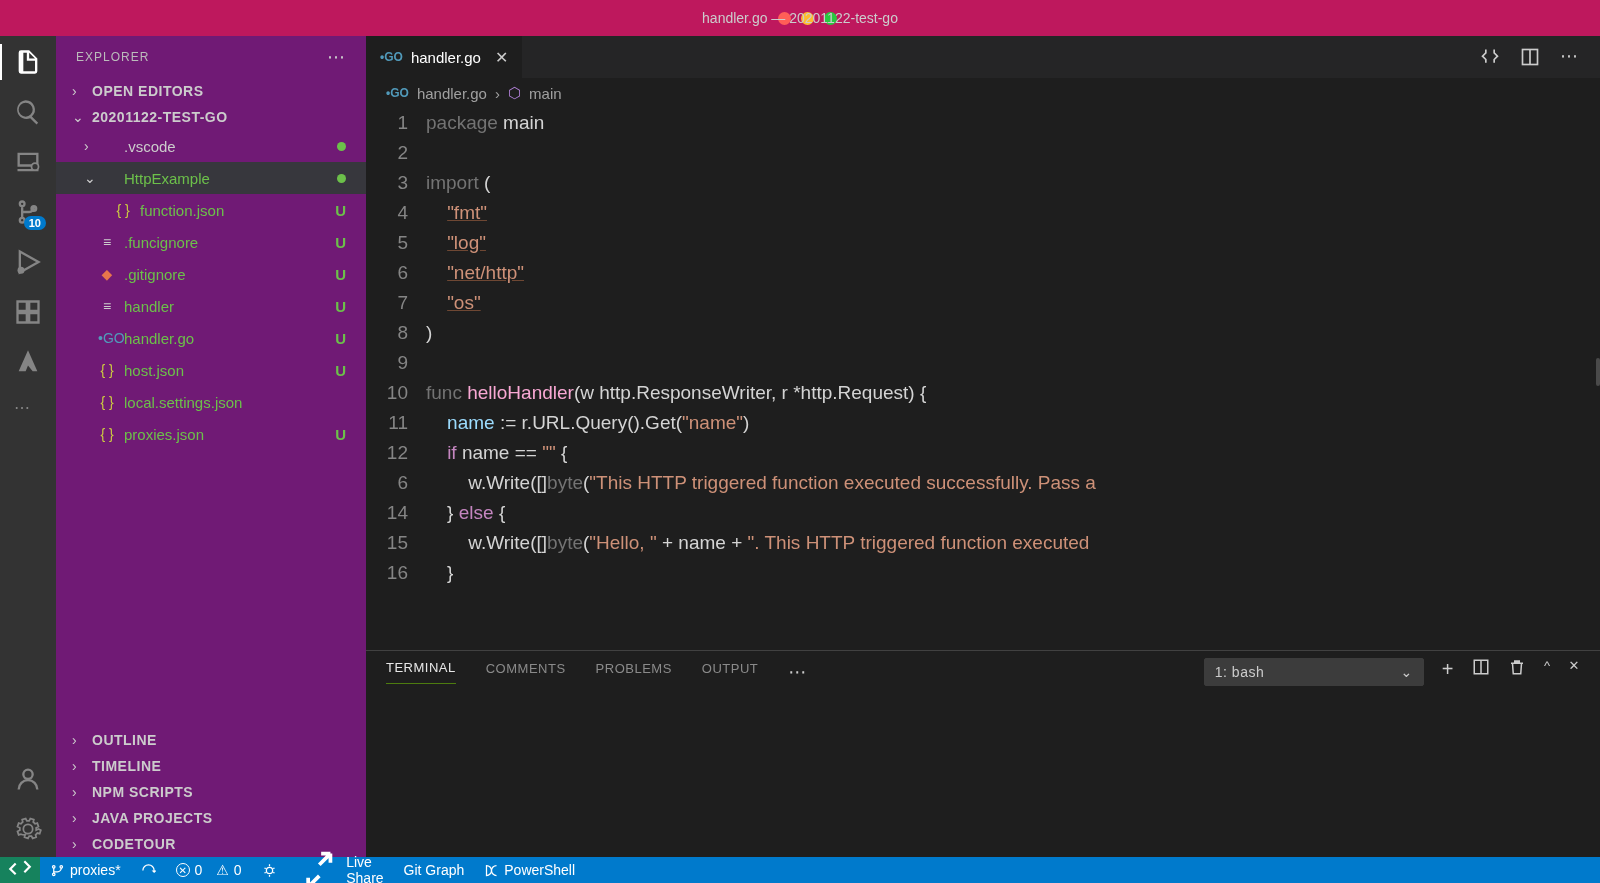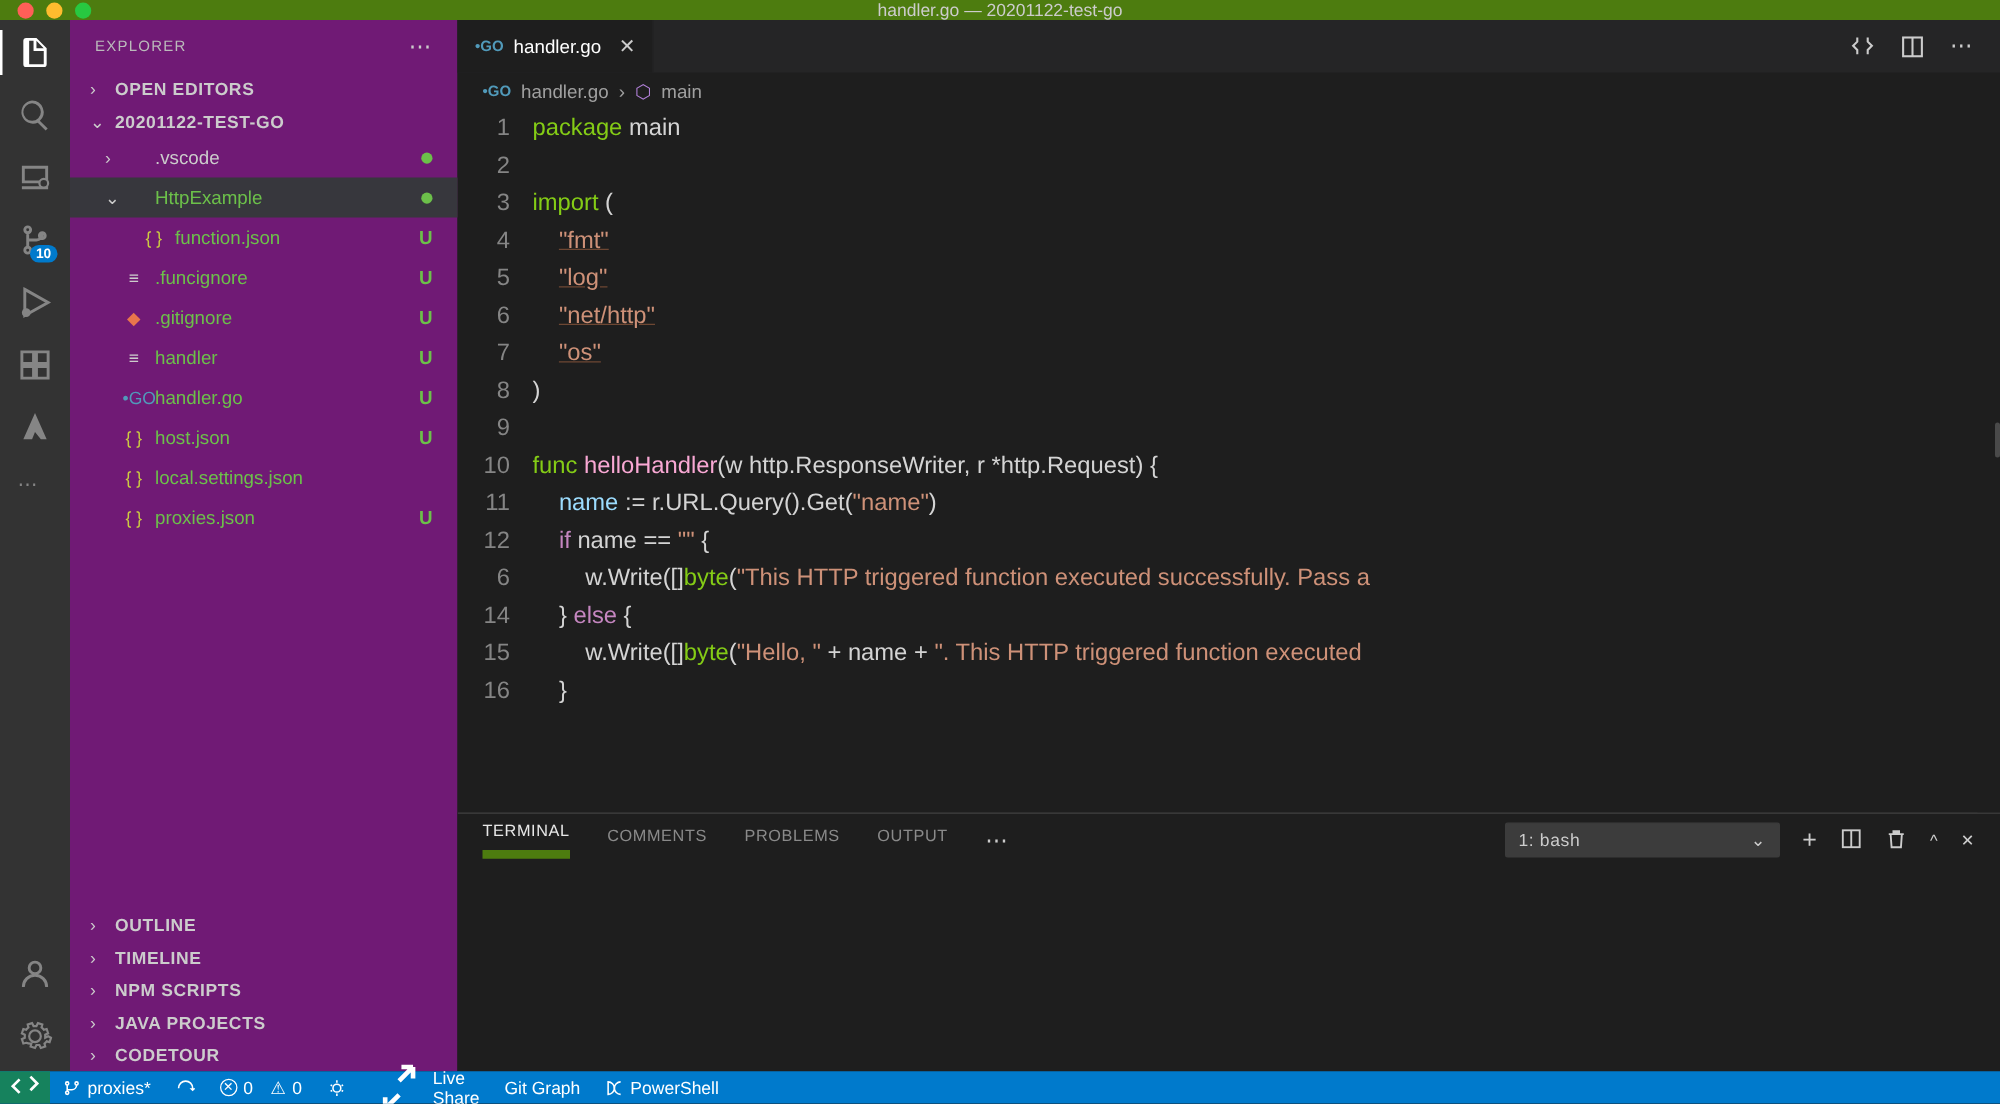--- a/index.html
+++ b/index.html
@@ -1,17 +1,17 @@
 <!DOCTYPE html>
 <html><head>
   <meta charset="utf-8">
   <style>
     * { margin:0; padding:0; box-sizing:border-box; font-family:-apple-system,BlinkMacSystemFont,"Segoe UI",sans-serif; }
     body { background:#1e1e1e; color:#ccc; width:1600px; height:883px; overflow:hidden; display:flex; flex-direction:column; }
-    .titlebar { height:16px; background:#4d7c0f; display:flex; align-items:center; position:relative; }
+    .titlebar { height:36px; background:#be185d; display:flex; align-items:center; position:relative;justify-content:center; }
     .traffic { display:flex; gap:10px; padding-left:14px; }
     .tlight { width:13px; height:13px; border-radius:50%; }
     .red{background:#ff5f57;} .yellow{background:#febc2e;} .green{background:#28c840;}
     .title { position:absolute; left:50%; transform:translateX(-50%); font-size:14px; color:#ccc; }
     .main { flex:1; display:flex; overflow:hidden; }
     .activitybar { width:56px; background:#333; display:flex; flex-direction:column; align-items:center; padding-top:12px; gap:22px; }
     .activitybar .bottom { margin-top:auto; padding-bottom:14px; display:flex; flex-direction:column; gap:22px; align-items:center;}
     .act { width:28px; height:28px; color:#858585; cursor:pointer; position:relative; }
     .act.active { color:#fff; }
     .act.active::before { content:""; position:absolute; left:-14px; top:-4px; width:2px; height:36px; background:#fff; }
@@ -36,28 +36,28 @@
     .tabbar { height:42px; background:#252526; display:flex; align-items:center; }
     .tab { height:42px; background:#1e1e1e; display:flex; align-items:center; padding:0 14px; gap:8px; font-size:15px; color:#fff; border-right:1px solid #252526;}
     .tab .goicon { color:#519aba; font-size:12px; font-weight:700;}
     .tab .x { color:#ccc; font-size:16px; cursor:pointer; margin-left:6px;}
     .tabbar-actions { margin-left:auto; display:flex; gap:20px; padding-right:22px; color:#ccc;}
     .breadcrumb { height:30px; display:flex; align-items:center; padding-left:20px; font-size:15px; color:#a0a0a0; gap:8px;}
     .breadcrumb .goicon { color:#519aba; font-size:12px; font-weight:700;}
     .editor { flex:1; overflow:hidden; font-family:Menlo,Consolas,monospace; font-size:19px; line-height:30px; display:flex; }
     .gutter { width:60px; text-align:right; color:#858585; padding-right:18px; user-select:none; }
     .code { flex:1; white-space:pre; overflow:hidden; }
-    .kw{color:#84cc16;} .str{color:#ce9178; text-decoration:underline; text-decoration-color:#6e4733;} .strplain{color:#ce9178;} .fn{color:#f9a8d4;} .id{color:#9cdcfe;} .wh{color:#d4d4d4;} .kw2{color:#c586c0;}
+    .kw{color:#737373;} .str{color:#ce9178; text-decoration:underline; text-decoration-color:#6e4733;} .strplain{color:#ce9178;} .fn{color:#f9a8d4;} .id{color:#9cdcfe;} .wh{color:#d4d4d4;} .kw2{color:#c586c0;}
     .minimap { width:18px; background:#1e1e1e; position:relative; }
     .minimap::after{content:"";position:absolute;top:250px;right:0;width:4px;height:28px;background:#4a4a4a;border-radius:2px;}
     .panel { height:207px; border-top:1px solid #414141; background:#1e1e1e; display:flex; flex-direction:column;}
     .panel-tabs { height:42px; display:flex; align-items:center; padding:0 20px; gap:30px; color:#8a8a8a; font-size:13px; letter-spacing:.5px;}
     .ptab { cursor:pointer; padding-bottom:8px;}
-    .ptab.active { color:#e7e7e7; border-bottom:7px solid #4d7c0f; }
-    .panel-actions { margin-left:auto; display:flex; align-items:center; gap:18px; color:#ccc;}
+    .ptab.active { color:#e7e7e7; border-bottom:1px solid #4d7c0f; }
+    .panel-actions { margin-left:auto; display:flex; align-items:flex-start; gap:18px; color:#ccc;}
     .term-select { background:#3c3c3c; border:1px solid #3c3c3c; color:#ccc; height:28px; width:220px; display:flex; align-items:center; justify-content:space-between; padding:0 10px; font-size:14px; border-radius:2px;}
     .terminal { flex:1; font-family:Menlo,Consolas,monospace; font-size:18px; padding:8px 20px; color:#ccc; line-height:26px;}
     .cursor{display:inline-block;width:10px;height:20px;background:#aeafad;vertical-align:middle;margin-left:2px;}
     .statusbar { height:26px; background:#007acc; display:flex; align-items:center; color:#fff; font-size:14px; }
     .sb-remote { background:#16825d; height:100%; width:40px; display:flex; align-items:center; justify-content:center;}
     .statusbar .item { padding:0 10px; display:flex; align-items:center; gap:5px; cursor:pointer;}
     .statusbar .right { margin-left:auto; display:flex;}
     svg { width:100%; height:100%; fill:currentColor; }
     .ficon.json{color:#cbcb41;} .ficon.go{color:#519aba;} .ficon.txt{color:#ccc;} .ficon.git{color:#e8764c;}
     .cube{color:#b180d7;font-size:15px;}

